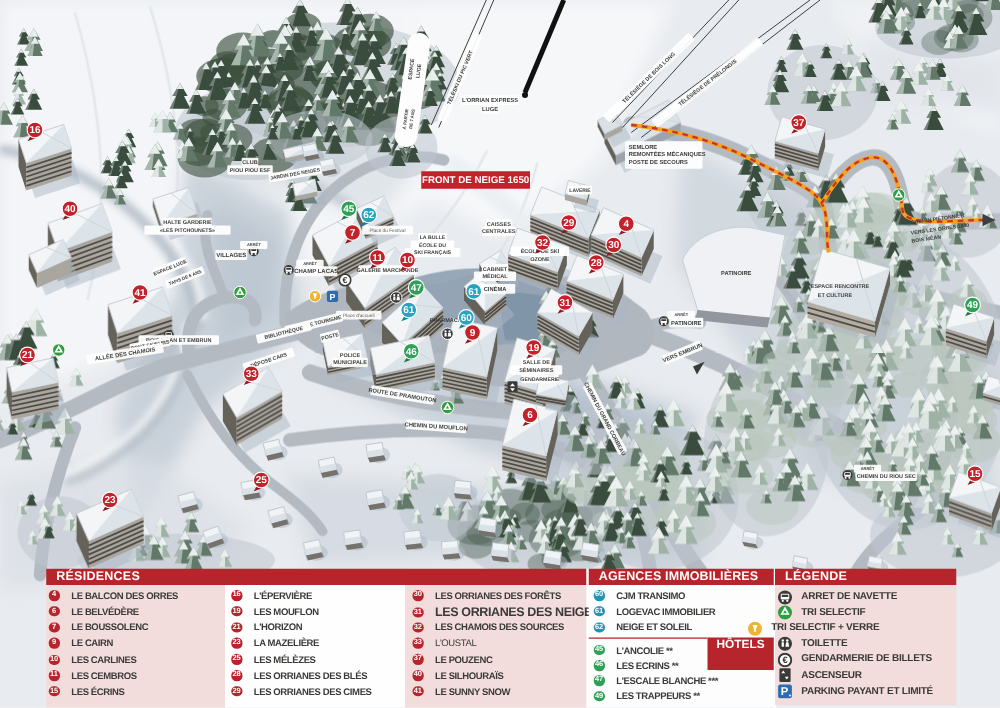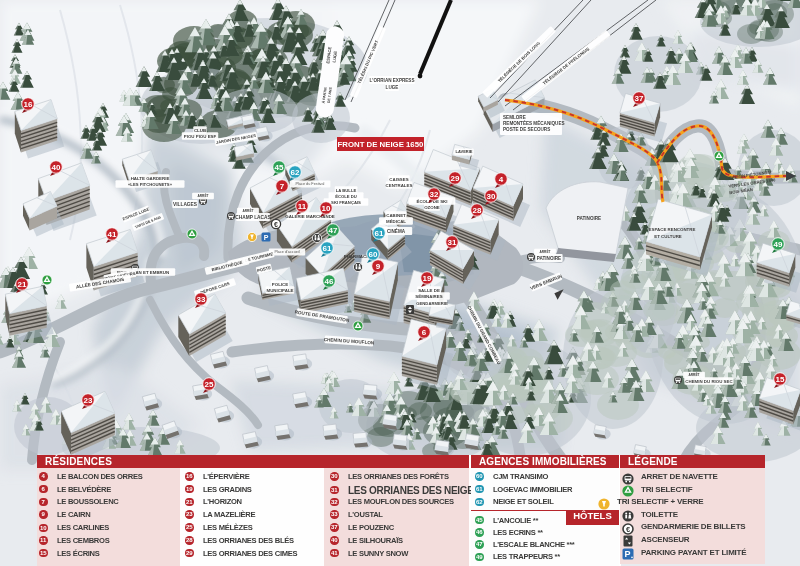--- a/index.html
+++ b/index.html
@@ -1936,21 +1936,21 @@
       <span style="width:8.5px;height:8.5px;border-radius:50%;background:#b6252b;color:#fff;font-size:6px;font-weight:bold;display:inline-block;text-align:center;line-height:8.5px;flex:none;">11</span>
       <span style="margin-left:9.5px;font-size:7.6px;font-weight:bold;color:#3a3a39;white-space:nowrap;letter-spacing:-0.3px;">LES CEMBROS</span>
     </div><div style="position:absolute;left:39px;top:548.5px;display:flex;align-items:center;">
       <span style="width:8.5px;height:8.5px;border-radius:50%;background:#b6252b;color:#fff;font-size:6px;font-weight:bold;display:inline-block;text-align:center;line-height:8.5px;flex:none;">15</span>
       <span style="margin-left:9.5px;font-size:7.6px;font-weight:bold;color:#3a3a39;white-space:nowrap;letter-spacing:-0.3px;">LES ÉCRINS</span>
     </div><div style="position:absolute;left:185px;top:471.8px;display:flex;align-items:center;">
       <span style="width:8.5px;height:8.5px;border-radius:50%;background:#b6252b;color:#fff;font-size:6px;font-weight:bold;display:inline-block;text-align:center;line-height:8.5px;flex:none;">16</span>
       <span style="margin-left:9.5px;font-size:7.6px;font-weight:bold;color:#3a3a39;white-space:nowrap;letter-spacing:-0.3px;">L'ÉPERVIÈRE</span>
     </div><div style="position:absolute;left:185px;top:484.6px;display:flex;align-items:center;">
       <span style="width:8.5px;height:8.5px;border-radius:50%;background:#b6252b;color:#fff;font-size:6px;font-weight:bold;display:inline-block;text-align:center;line-height:8.5px;flex:none;">19</span>
-      <span style="margin-left:9.5px;font-size:7.6px;font-weight:bold;color:#3a3a39;white-space:nowrap;letter-spacing:-0.3px;">LES GRADINS</span>
+      <span style="margin-left:9.5px;font-size:7.6px;font-weight:bold;color:#3a3a39;white-space:nowrap;letter-spacing:-0.3px;">LES MOUFLON</span>
     </div><div style="position:absolute;left:185px;top:497.4px;display:flex;align-items:center;">
       <span style="width:8.5px;height:8.5px;border-radius:50%;background:#b6252b;color:#fff;font-size:6px;font-weight:bold;display:inline-block;text-align:center;line-height:8.5px;flex:none;">21</span>
       <span style="margin-left:9.5px;font-size:7.6px;font-weight:bold;color:#3a3a39;white-space:nowrap;letter-spacing:-0.3px;">L'HORIZON</span>
     </div><div style="position:absolute;left:185px;top:510.1px;display:flex;align-items:center;">
       <span style="width:8.5px;height:8.5px;border-radius:50%;background:#b6252b;color:#fff;font-size:6px;font-weight:bold;display:inline-block;text-align:center;line-height:8.5px;flex:none;">23</span>
       <span style="margin-left:9.5px;font-size:7.6px;font-weight:bold;color:#3a3a39;white-space:nowrap;letter-spacing:-0.3px;">LA MAZELIÈRE</span>
     </div><div style="position:absolute;left:185px;top:523.0px;display:flex;align-items:center;">
       <span style="width:8.5px;height:8.5px;border-radius:50%;background:#b6252b;color:#fff;font-size:6px;font-weight:bold;display:inline-block;text-align:center;line-height:8.5px;flex:none;">25</span>
       <span style="margin-left:9.5px;font-size:7.6px;font-weight:bold;color:#3a3a39;white-space:nowrap;letter-spacing:-0.3px;">LES MÉLÈZES</span>
     </div><div style="position:absolute;left:185px;top:535.8px;display:flex;align-items:center;">
@@ -1960,43 +1960,43 @@
       <span style="width:8.5px;height:8.5px;border-radius:50%;background:#b6252b;color:#fff;font-size:6px;font-weight:bold;display:inline-block;text-align:center;line-height:8.5px;flex:none;">29</span>
       <span style="margin-left:9.5px;font-size:7.6px;font-weight:bold;color:#3a3a39;white-space:nowrap;letter-spacing:-0.3px;">LES ORRIANES DES CIMES</span>
     </div><div style="position:absolute;left:330px;top:471.8px;display:flex;align-items:center;">
       <span style="width:8.5px;height:8.5px;border-radius:50%;background:#b6252b;color:#fff;font-size:6px;font-weight:bold;display:inline-block;text-align:center;line-height:8.5px;flex:none;">30</span>
       <span style="margin-left:9.5px;font-size:7.6px;font-weight:bold;color:#3a3a39;white-space:nowrap;letter-spacing:-0.3px;">LES ORRIANES DES FORÊTS</span>
     </div><div style="position:absolute;left:330px;top:484.6px;display:flex;align-items:center;">
       <span style="width:8.5px;height:8.5px;border-radius:50%;background:#b6252b;color:#fff;font-size:6px;font-weight:bold;display:inline-block;text-align:center;line-height:8.5px;flex:none;">31</span>
       <span style="margin-left:9.5px;font-size:10px;font-weight:bold;color:#3a3a39;white-space:nowrap;letter-spacing:-0.3px;">LES ORRIANES DES NEIGES</span>
     </div><div style="position:absolute;left:330px;top:497.4px;display:flex;align-items:center;">
       <span style="width:8.5px;height:8.5px;border-radius:50%;background:#b6252b;color:#fff;font-size:6px;font-weight:bold;display:inline-block;text-align:center;line-height:8.5px;flex:none;">32</span>
-      <span style="margin-left:9.5px;font-size:7.6px;font-weight:bold;color:#3a3a39;white-space:nowrap;letter-spacing:-0.3px;">LES MOUFLON DES SOURCES</span>
+      <span style="margin-left:9.5px;font-size:7.6px;font-weight:bold;color:#3a3a39;white-space:nowrap;letter-spacing:-0.3px;">LES CHAMOIS DES SOURCES</span>
     </div><div style="position:absolute;left:330px;top:510.1px;display:flex;align-items:center;">
       <span style="width:8.5px;height:8.5px;border-radius:50%;background:#b6252b;color:#fff;font-size:6px;font-weight:bold;display:inline-block;text-align:center;line-height:8.5px;flex:none;">33</span>
-      <span style="margin-left:9.5px;font-size:7.6px;font-weight:bold;color:#3a3a39;white-space:nowrap;letter-spacing:-0.3px;">L'OUSTAL</span>
+      <span style="margin-left:9.5px;font-size:7.6px;font-weight:normal;color:#3a3a39;white-space:nowrap;letter-spacing:-0.3px;">L'OUSTAL</span>
     </div><div style="position:absolute;left:330px;top:523.0px;display:flex;align-items:center;">
       <span style="width:8.5px;height:8.5px;border-radius:50%;background:#b6252b;color:#fff;font-size:6px;font-weight:bold;display:inline-block;text-align:center;line-height:8.5px;flex:none;">37</span>
       <span style="margin-left:9.5px;font-size:7.6px;font-weight:bold;color:#3a3a39;white-space:nowrap;letter-spacing:-0.3px;">LE POUZENC</span>
     </div><div style="position:absolute;left:330px;top:535.8px;display:flex;align-items:center;">
       <span style="width:8.5px;height:8.5px;border-radius:50%;background:#b6252b;color:#fff;font-size:6px;font-weight:bold;display:inline-block;text-align:center;line-height:8.5px;flex:none;">40</span>
       <span style="margin-left:9.5px;font-size:7.6px;font-weight:bold;color:#3a3a39;white-space:nowrap;letter-spacing:-0.3px;">LE SILHOURAÏS</span>
     </div><div style="position:absolute;left:330px;top:548.5px;display:flex;align-items:center;">
       <span style="width:8.5px;height:8.5px;border-radius:50%;background:#b6252b;color:#fff;font-size:6px;font-weight:bold;display:inline-block;text-align:center;line-height:8.5px;flex:none;">41</span>
       <span style="margin-left:9.5px;font-size:7.6px;font-weight:bold;color:#3a3a39;white-space:nowrap;letter-spacing:-0.3px;">LE SUNNY SNOW</span>
     </div><div style="position:absolute;left:471px;top:455px;width:148px;height:13px;background:#b6252b;color:#fff;font-weight:bold;font-size:10px;line-height:13px;padding-left:8px;box-sizing:border-box;letter-spacing:0.1px;">AGENCES IMMOBILIÈRES</div><div style="position:absolute;left:471px;top:468px;width:148px;height:98px;background:#fdfdfd;"></div><div style="position:absolute;left:475px;top:471.8px;display:flex;align-items:center;">
       <span style="width:8.5px;height:8.5px;border-radius:50%;background:#2196b2;color:#fff;font-size:6px;font-weight:bold;display:inline-block;text-align:center;line-height:8.5px;flex:none;">60</span>
       <span style="margin-left:9.5px;font-size:7.6px;font-weight:bold;color:#3a3a39;white-space:nowrap;letter-spacing:-0.3px;">CJM TRANSIMO</span>
     </div><div style="position:absolute;left:475px;top:484.6px;display:flex;align-items:center;">
       <span style="width:8.5px;height:8.5px;border-radius:50%;background:#2196b2;color:#fff;font-size:6px;font-weight:bold;display:inline-block;text-align:center;line-height:8.5px;flex:none;">61</span>
       <span style="margin-left:9.5px;font-size:7.6px;font-weight:bold;color:#3a3a39;white-space:nowrap;letter-spacing:-0.3px;">LOGEVAC IMMOBILIER</span>
     </div><div style="position:absolute;left:475px;top:497.4px;display:flex;align-items:center;">
       <span style="width:8.5px;height:8.5px;border-radius:50%;background:#2196b2;color:#fff;font-size:6px;font-weight:bold;display:inline-block;text-align:center;line-height:8.5px;flex:none;">62</span>
       <span style="margin-left:9.5px;font-size:7.6px;font-weight:bold;color:#3a3a39;white-space:nowrap;letter-spacing:-0.3px;">NEIGE ET SOLEIL</span>
-    </div><div style="position:absolute;left:471px;top:509.6px;width:95px;height:1.8px;background:#b6252b;"></div><div style="position:absolute;left:566px;top:510px;width:53px;height:15px;background:#b6252b;color:#fff;font-weight:bold;font-size:9.5px;line-height:11px;text-align:center;">HÔTELS</div><div style="position:absolute;left:475px;top:515.5px;display:flex;align-items:center;">
+    </div><div style="position:absolute;left:471px;top:509.6px;width:95px;height:1.8px;background:#b6252b;"></div><div style="position:absolute;left:566px;top:510px;width:53px;height:26px;background:#b6252b;color:#fff;font-weight:bold;font-size:9.5px;line-height:11px;text-align:center;">HÔTELS</div><div style="position:absolute;left:475px;top:515.5px;display:flex;align-items:center;">
       <span style="width:8.5px;height:8.5px;border-radius:50%;background:#2fa156;color:#fff;font-size:6px;font-weight:bold;display:inline-block;text-align:center;line-height:8.5px;flex:none;">45</span>
       <span style="margin-left:9.5px;font-size:7.6px;font-weight:bold;color:#3a3a39;white-space:nowrap;letter-spacing:-0.3px;">L'ANCOLIE **</span>
     </div><div style="position:absolute;left:475px;top:527.8px;display:flex;align-items:center;">
       <span style="width:8.5px;height:8.5px;border-radius:50%;background:#2fa156;color:#fff;font-size:6px;font-weight:bold;display:inline-block;text-align:center;line-height:8.5px;flex:none;">46</span>
       <span style="margin-left:9.5px;font-size:7.6px;font-weight:bold;color:#3a3a39;white-space:nowrap;letter-spacing:-0.3px;">LES ECRINS **</span>
     </div><div style="position:absolute;left:475px;top:540.0px;display:flex;align-items:center;">
       <span style="width:8.5px;height:8.5px;border-radius:50%;background:#2fa156;color:#fff;font-size:6px;font-weight:bold;display:inline-block;text-align:center;line-height:8.5px;flex:none;">47</span>
       <span style="margin-left:9.5px;font-size:7.6px;font-weight:bold;color:#3a3a39;white-space:nowrap;letter-spacing:-0.3px;">L'ESCALE BLANCHE ***</span>
     </div><div style="position:absolute;left:475px;top:552.4px;display:flex;align-items:center;">
       <span style="width:8.5px;height:8.5px;border-radius:50%;background:#2fa156;color:#fff;font-size:6px;font-weight:bold;display:inline-block;text-align:center;line-height:8.5px;flex:none;">49</span>

